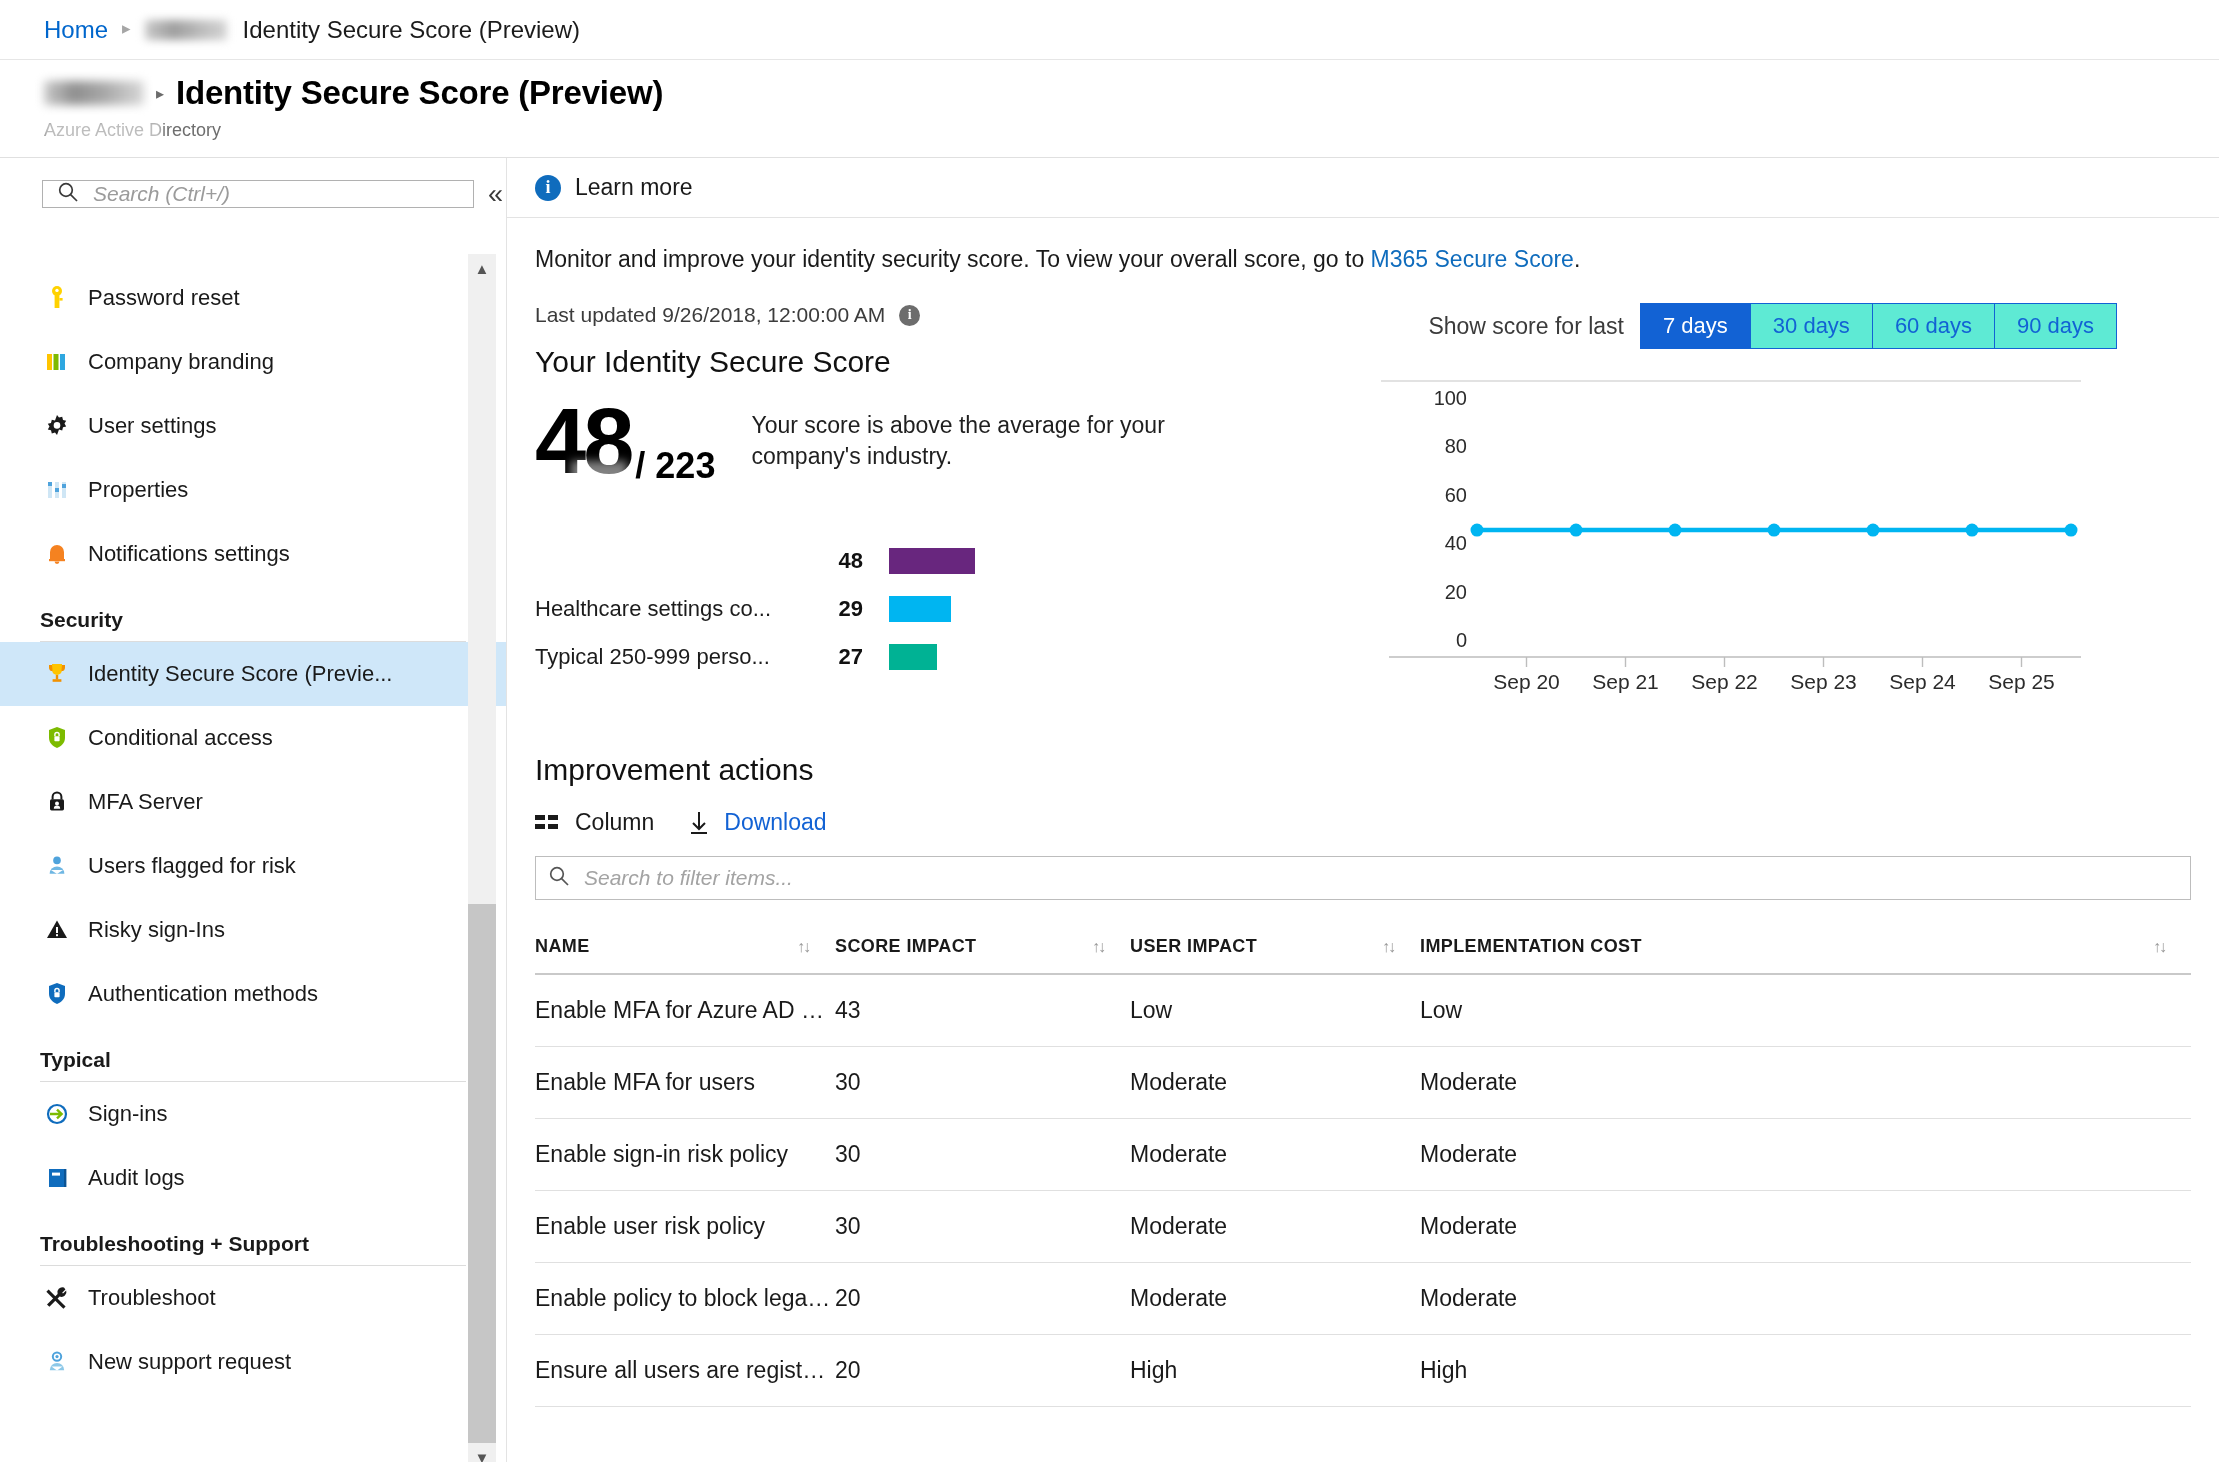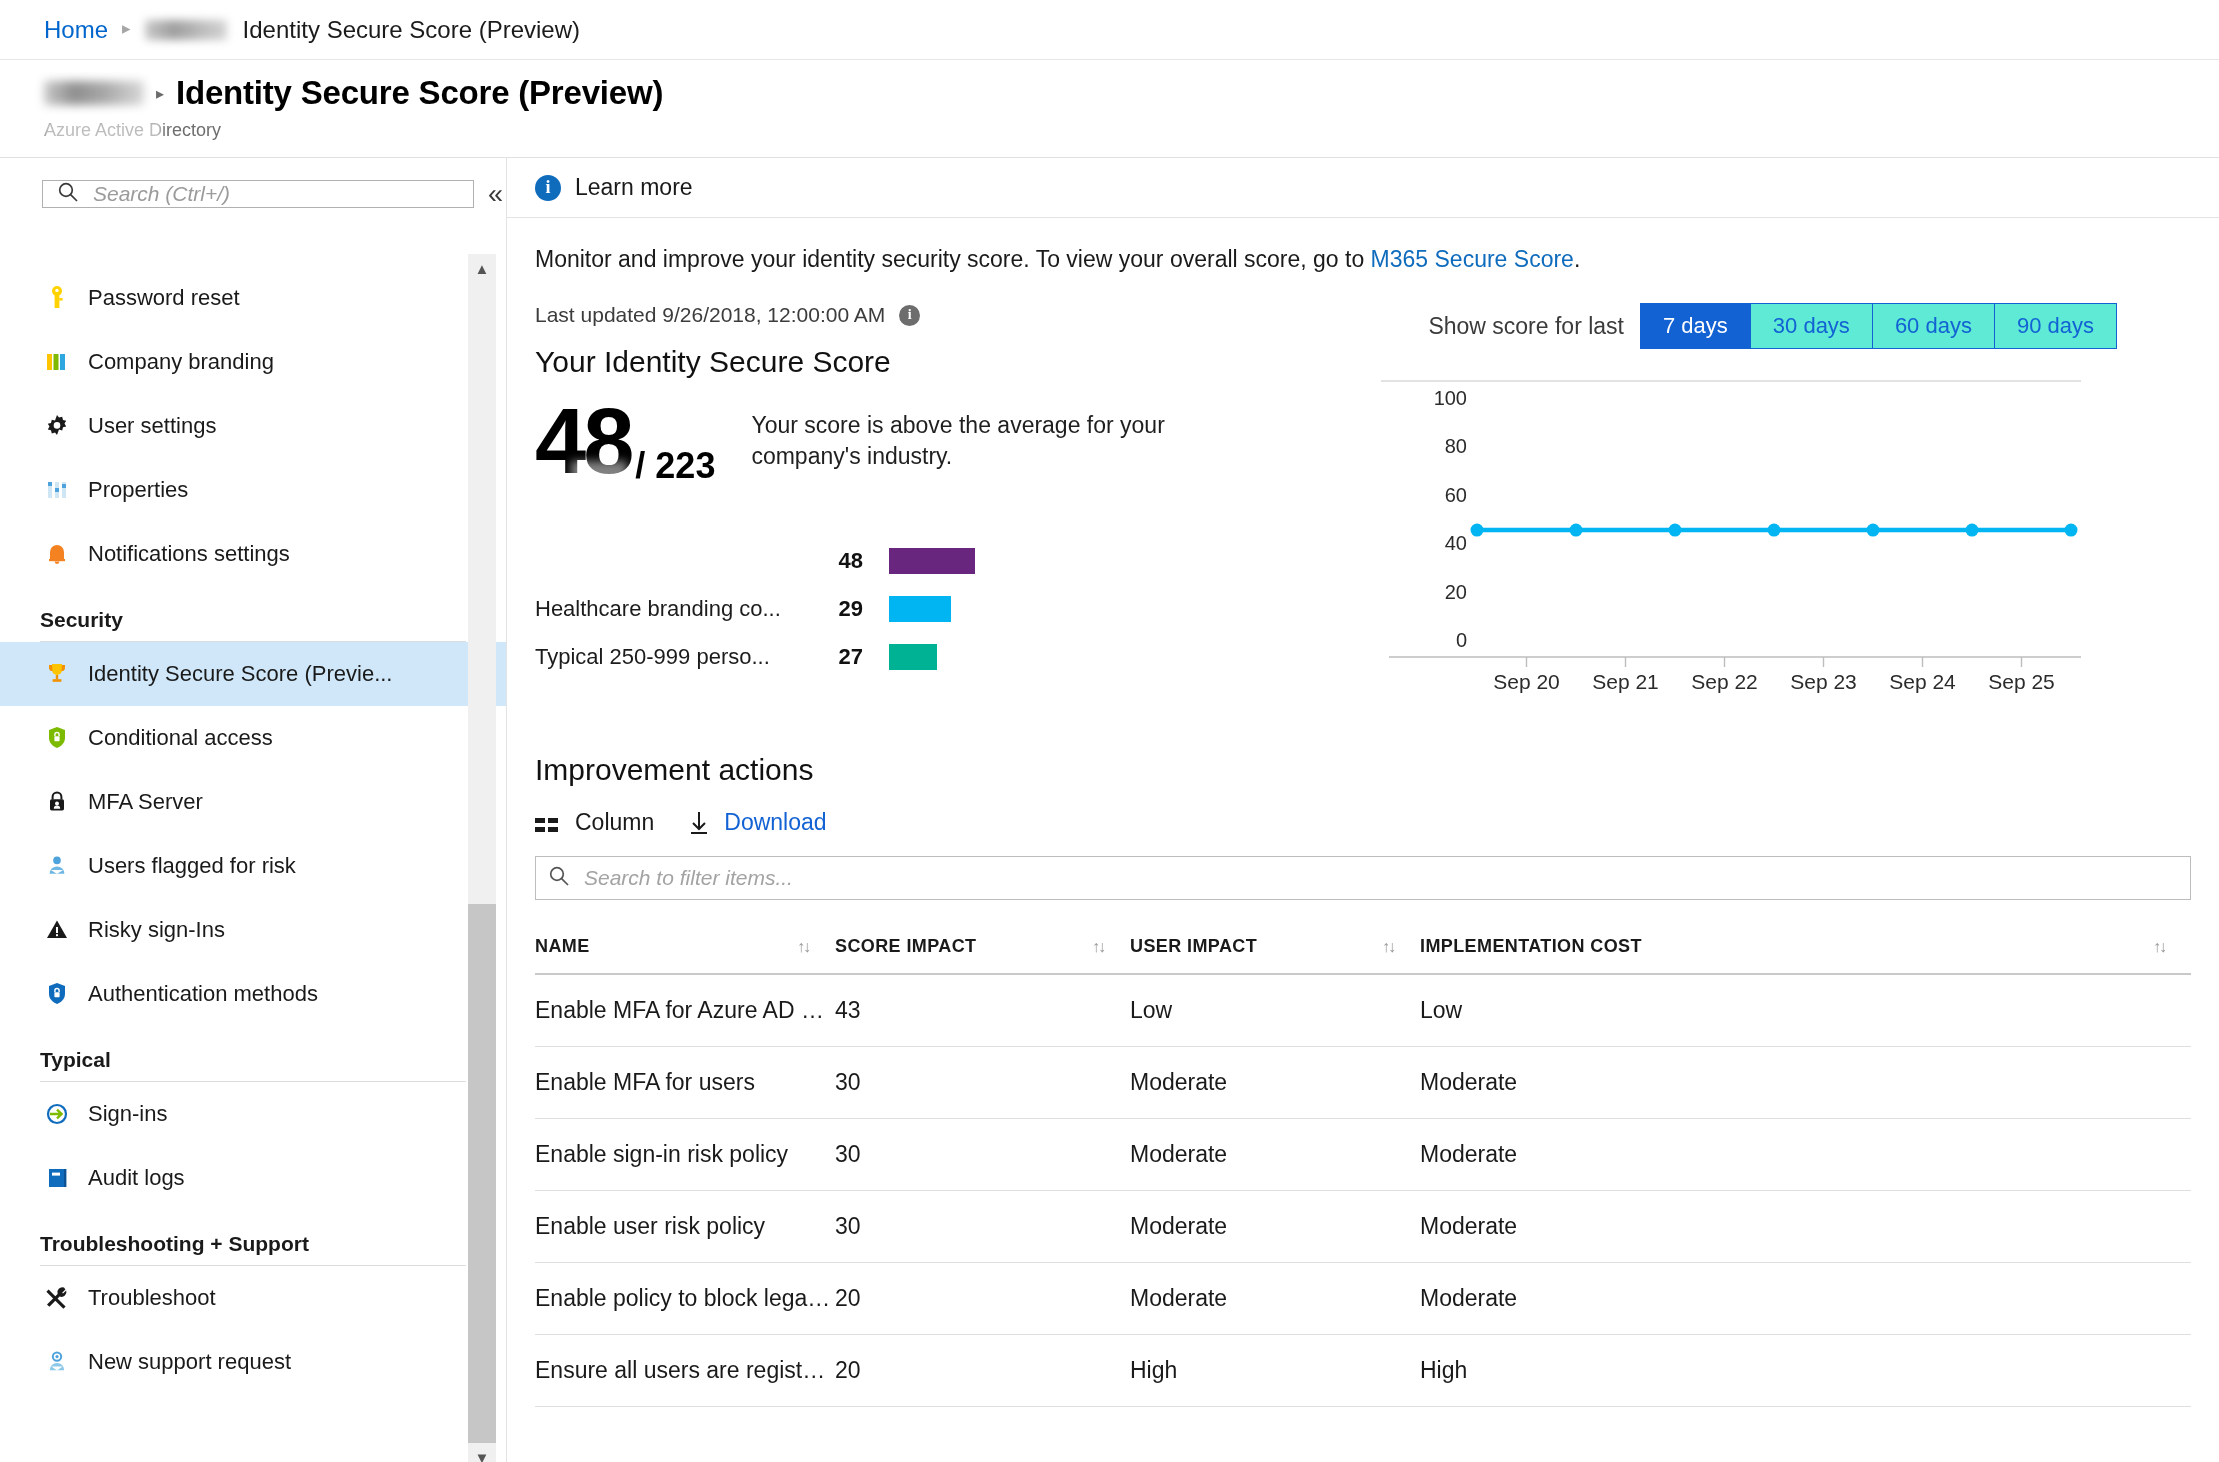--- a/index.html
+++ b/index.html
@@ -363,21 +363,21 @@
     color: #111;
     margin-bottom: 22px;
   }
   .imp-toolbar {
     display: flex;
     align-items: center;
     font-size: 23px;
     margin-bottom: 20px;
   }
   .tool-btn {
-    display: flex; align-items: flex-end;
+    display: flex; align-items: center;
     cursor: pointer;
     margin-right: 34px;
     color: #1a1a1a;
   }
   .tool-btn .tool-ico { margin-right: 14px; display: flex; }
   .tool-btn.link { color: #1262D4; }
 
   .filter-box {
     height: 44px;
     border: 1px solid #bdbdbd;
@@ -700,21 +700,21 @@
           <span class="score-blurb">Your score is above the average for your company's industry.</span>
         </div>
 
         <div class="legend">
           <div class="legend-row">
             <span class="legend-name blurred"></span>
             <span class="legend-val">48</span>
             <span class="legend-bar" style="width:86px;background:#68267E;"></span>
           </div>
           <div class="legend-row">
-            <span class="legend-name">Healthcare branding co...</span>
+            <span class="legend-name">Healthcare settings co...</span>
             <span class="legend-val">29</span>
             <span class="legend-bar" style="width:62px;background:#00B5F1;"></span>
           </div>
           <div class="legend-row">
             <span class="legend-name">Typical 250-999 perso...</span>
             <span class="legend-val">27</span>
             <span class="legend-bar" style="width:48px;background:#00B294;"></span>
           </div>
         </div>
       </div>

